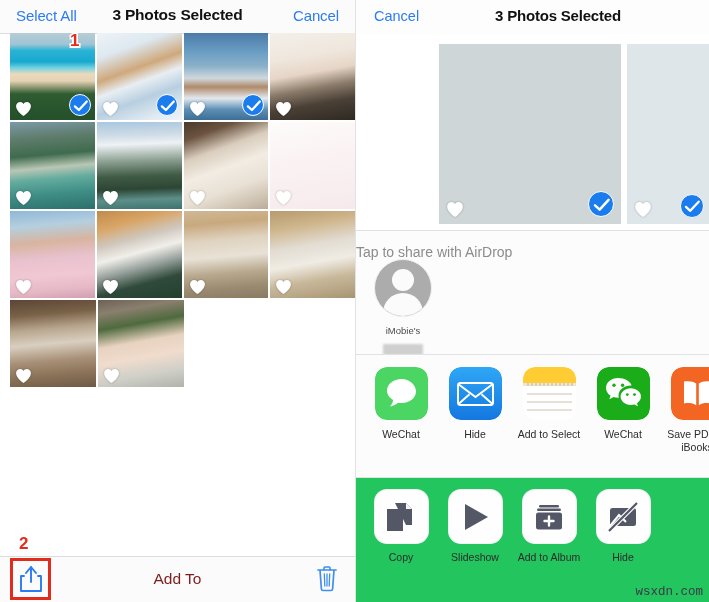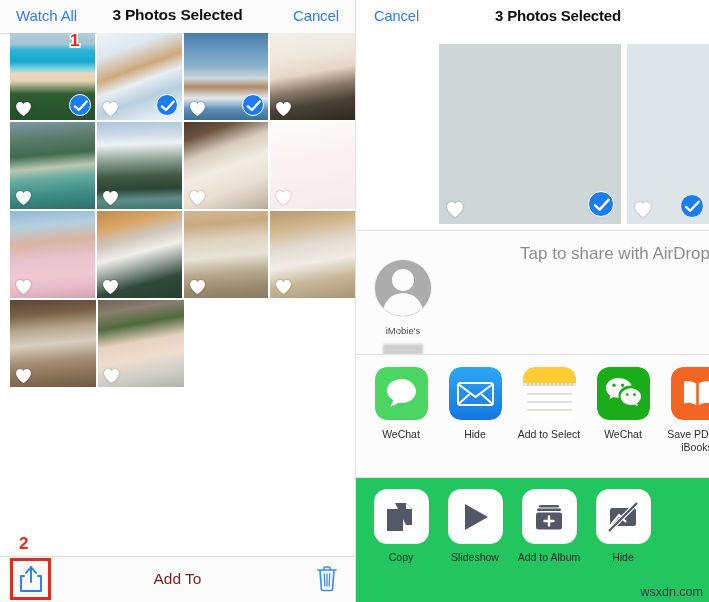--- a/index.html
+++ b/index.html
@@ -51,49 +51,49 @@
   .pv-main{position:absolute;left:83px;top:10px;width:182px;height:180px;overflow:hidden;background:#cfd6d8;}
   .pv-side{position:absolute;left:271px;top:10px;width:83px;height:180px;overflow:hidden;background:#dfe6ea;}
   .pv-main .heart,.pv-side .heart{width:18px;height:17px;left:7px;bottom:6px;}
   .pv-main .check{right:7px;bottom:7px;width:26px;height:26px;}
   .pv-main .check svg{left:4px;top:5px;}
   .pv-side .check{right:6px;bottom:6px;width:24px;height:24px;}
   .pv-side .check svg{left:3px;top:4px;}
 
   .sep{position:absolute;left:0;width:354px;height:1px;background:#e1e1e1;}
   .airdrop{position:absolute;left:0;top:231px;width:354px;height:123px;background:#fcfcfc;}
-  .airdrop-label{position:absolute;left:0;right:0;top:13px;text-align:right;font-size:17px;color:#8c8c8c;}
+  .airdrop-label{position:absolute;left:0;right:0;top:13px;text-align:left;font-size:14px;color:#8c8c8c;}
   .ad-contact{position:absolute;left:11px;top:28px;width:72px;}
   .ad-avatar{width:56px;height:56px;border-radius:50%;background:#acacac;position:relative;overflow:hidden;margin:0 auto;
     border:1px solid #f0f0f0;}
   .ad-avatar .head{position:absolute;left:50%;top:9px;transform:translateX(-50%);width:22px;height:22px;border-radius:50%;background:#fbfbfb;}
   .ad-avatar .body{position:absolute;left:50%;top:33px;transform:translateX(-50%);width:40px;height:30px;border-radius:20px 20px 0 0;background:#fbfbfb;}
   .ad-name{text-align:center;font-size:9.5px;color:#4a4a4a;margin-top:8px;line-height:11px;
     filter:blur(.7px);white-space:nowrap;}
   .ad-name2{display:inline-block;background:#cfcfcf;color:transparent;border-radius:1px;padding:0 1px;filter:blur(1.1px);}
 
   .approw{position:absolute;left:0;top:355px;width:354px;height:122px;background:#fcfcfc;}
   .actrow{position:absolute;left:0;top:478px;width:354px;height:124px;background:#22c55e;}
   .apps{display:flex;padding-left:8px;padding-top:12px;}
   .app{width:74px;text-align:center;flex:none;}
   .app-tile{width:53px;height:53px;border-radius:12px;margin:0 auto;position:relative;overflow:hidden;}
   .app-label{font-size:10.5px;color:#2c2c2c;margin-top:8px;line-height:12.5px;}
   .act-tile{width:53px;height:53px;border-radius:12px;margin:0 auto;position:relative;background:#fefefe;
     box-shadow:0 0 0 1px #f2f2f2;display:flex;align-items:center;justify-content:center;}
-  .watermark{position:absolute;right:7px;bottom:3px;font-size:12.5px;color:#3a3a48;font-family:Liberation Sans, sans-serif;}
+  .watermark{position:absolute;right:7px;bottom:3px;font-size:12.5px;color:#3a3a48;font-family:Liberation Mono, monospace;}
 </style>
 </head>
 <body>
 
 <div class="screen">
 
   <div class="left-panel">
 
     <div class="l-navbar">
-      <div class="nav-left">Watch All</div>
+      <div class="nav-left">Select All</div>
       <div class="nav-title">3 Photos Selected</div>
       <div class="nav-right">Cancel</div>
     </div>
 
     <div class="grid" id="photo-grid">
         <div class="grid-row">
           <div class="cell">
             <div class="ph" style="background: linear-gradient(rgb(184, 205, 214) 0%, rgb(159, 196, 212) 13%, rgb(42, 180, 214) 20%, rgb(24, 168, 207) 33%, rgb(111, 210, 226) 40%, rgb(234, 217, 189) 47%, rgb(230, 211, 180) 55%, rgb(47, 92, 49) 70%, rgb(36, 80, 42) 100%) 0% 0% / cover, radial-gradient(34% 62% at 50% 55%, rgb(192, 123, 58) 0%, rgb(163, 95, 39) 45%, rgba(160, 92, 38, 0) 72%);"></div>
             <svg class="heart" viewBox="0 0 24 22">
               <path d="M12 21 C12 21 1.5 14 1.5 7.2 C1.5 3.5 4.2 1 7.3 1 C9.5 1 11.2 2.2 12 3.8 C12.8 2.2 14.5 1 16.7 1 C19.8 1 22.5 3.5 22.5 7.2 C22.5 14 12 21 12 21 Z" fill="#fff"></path>

